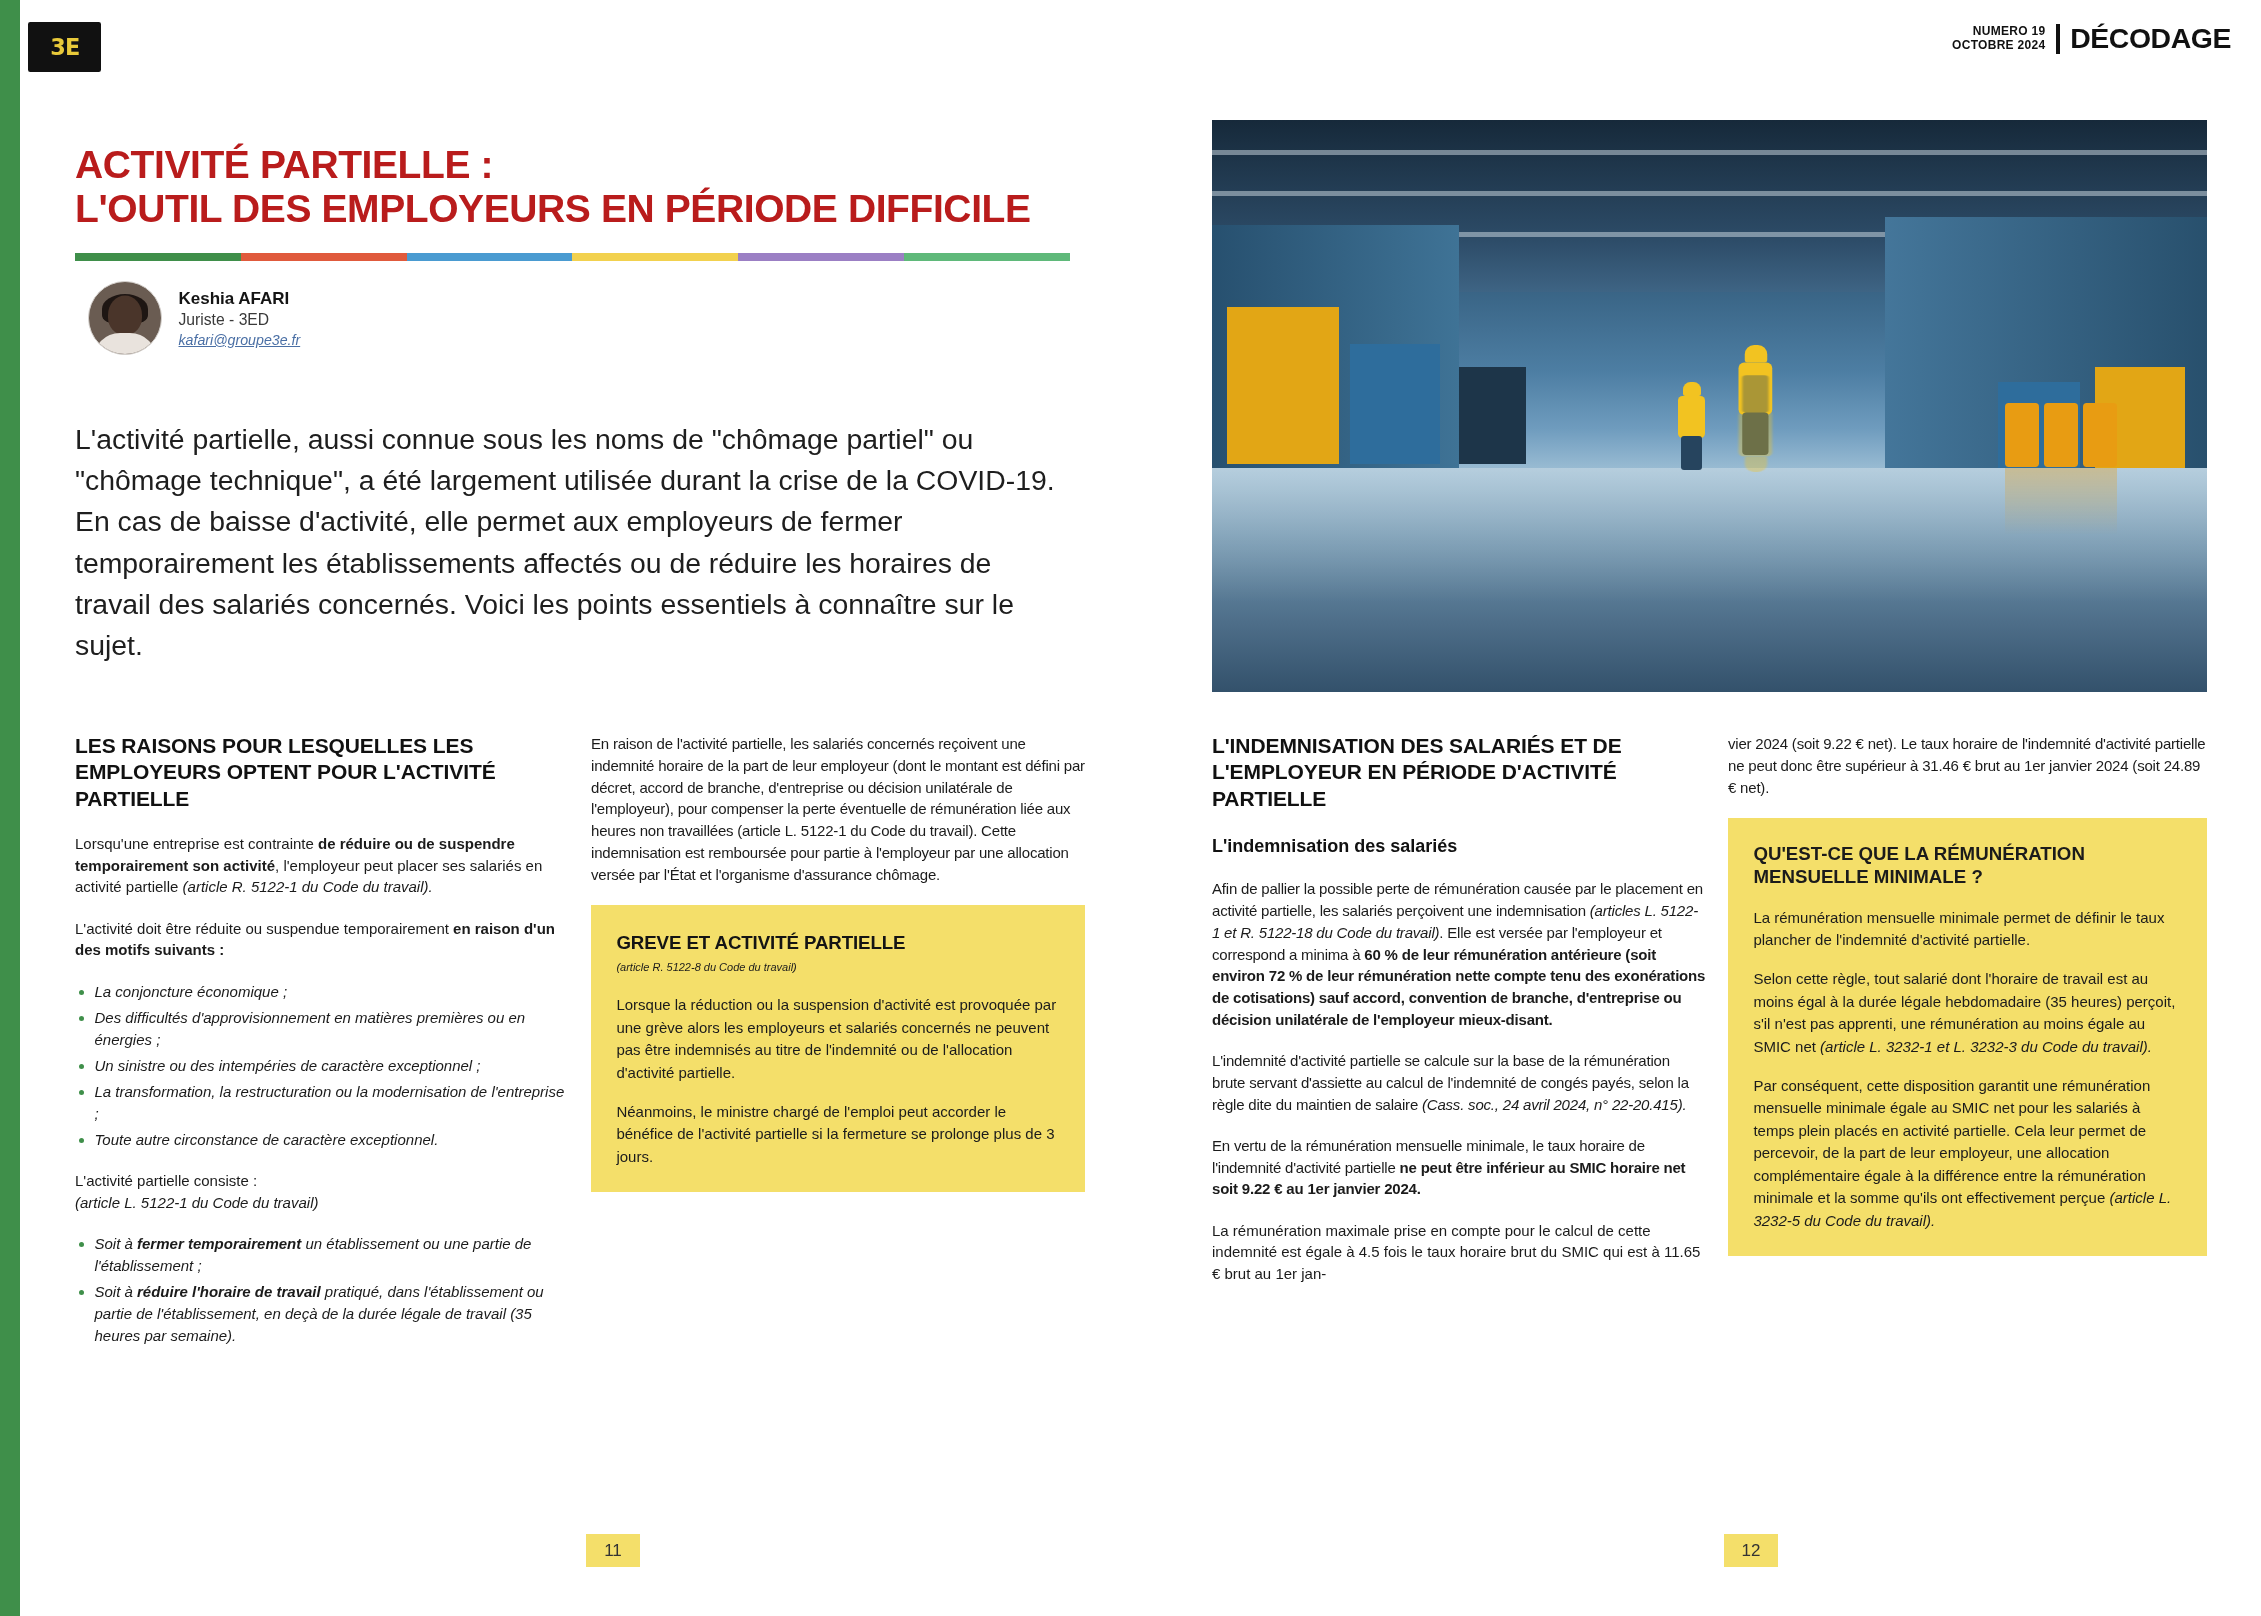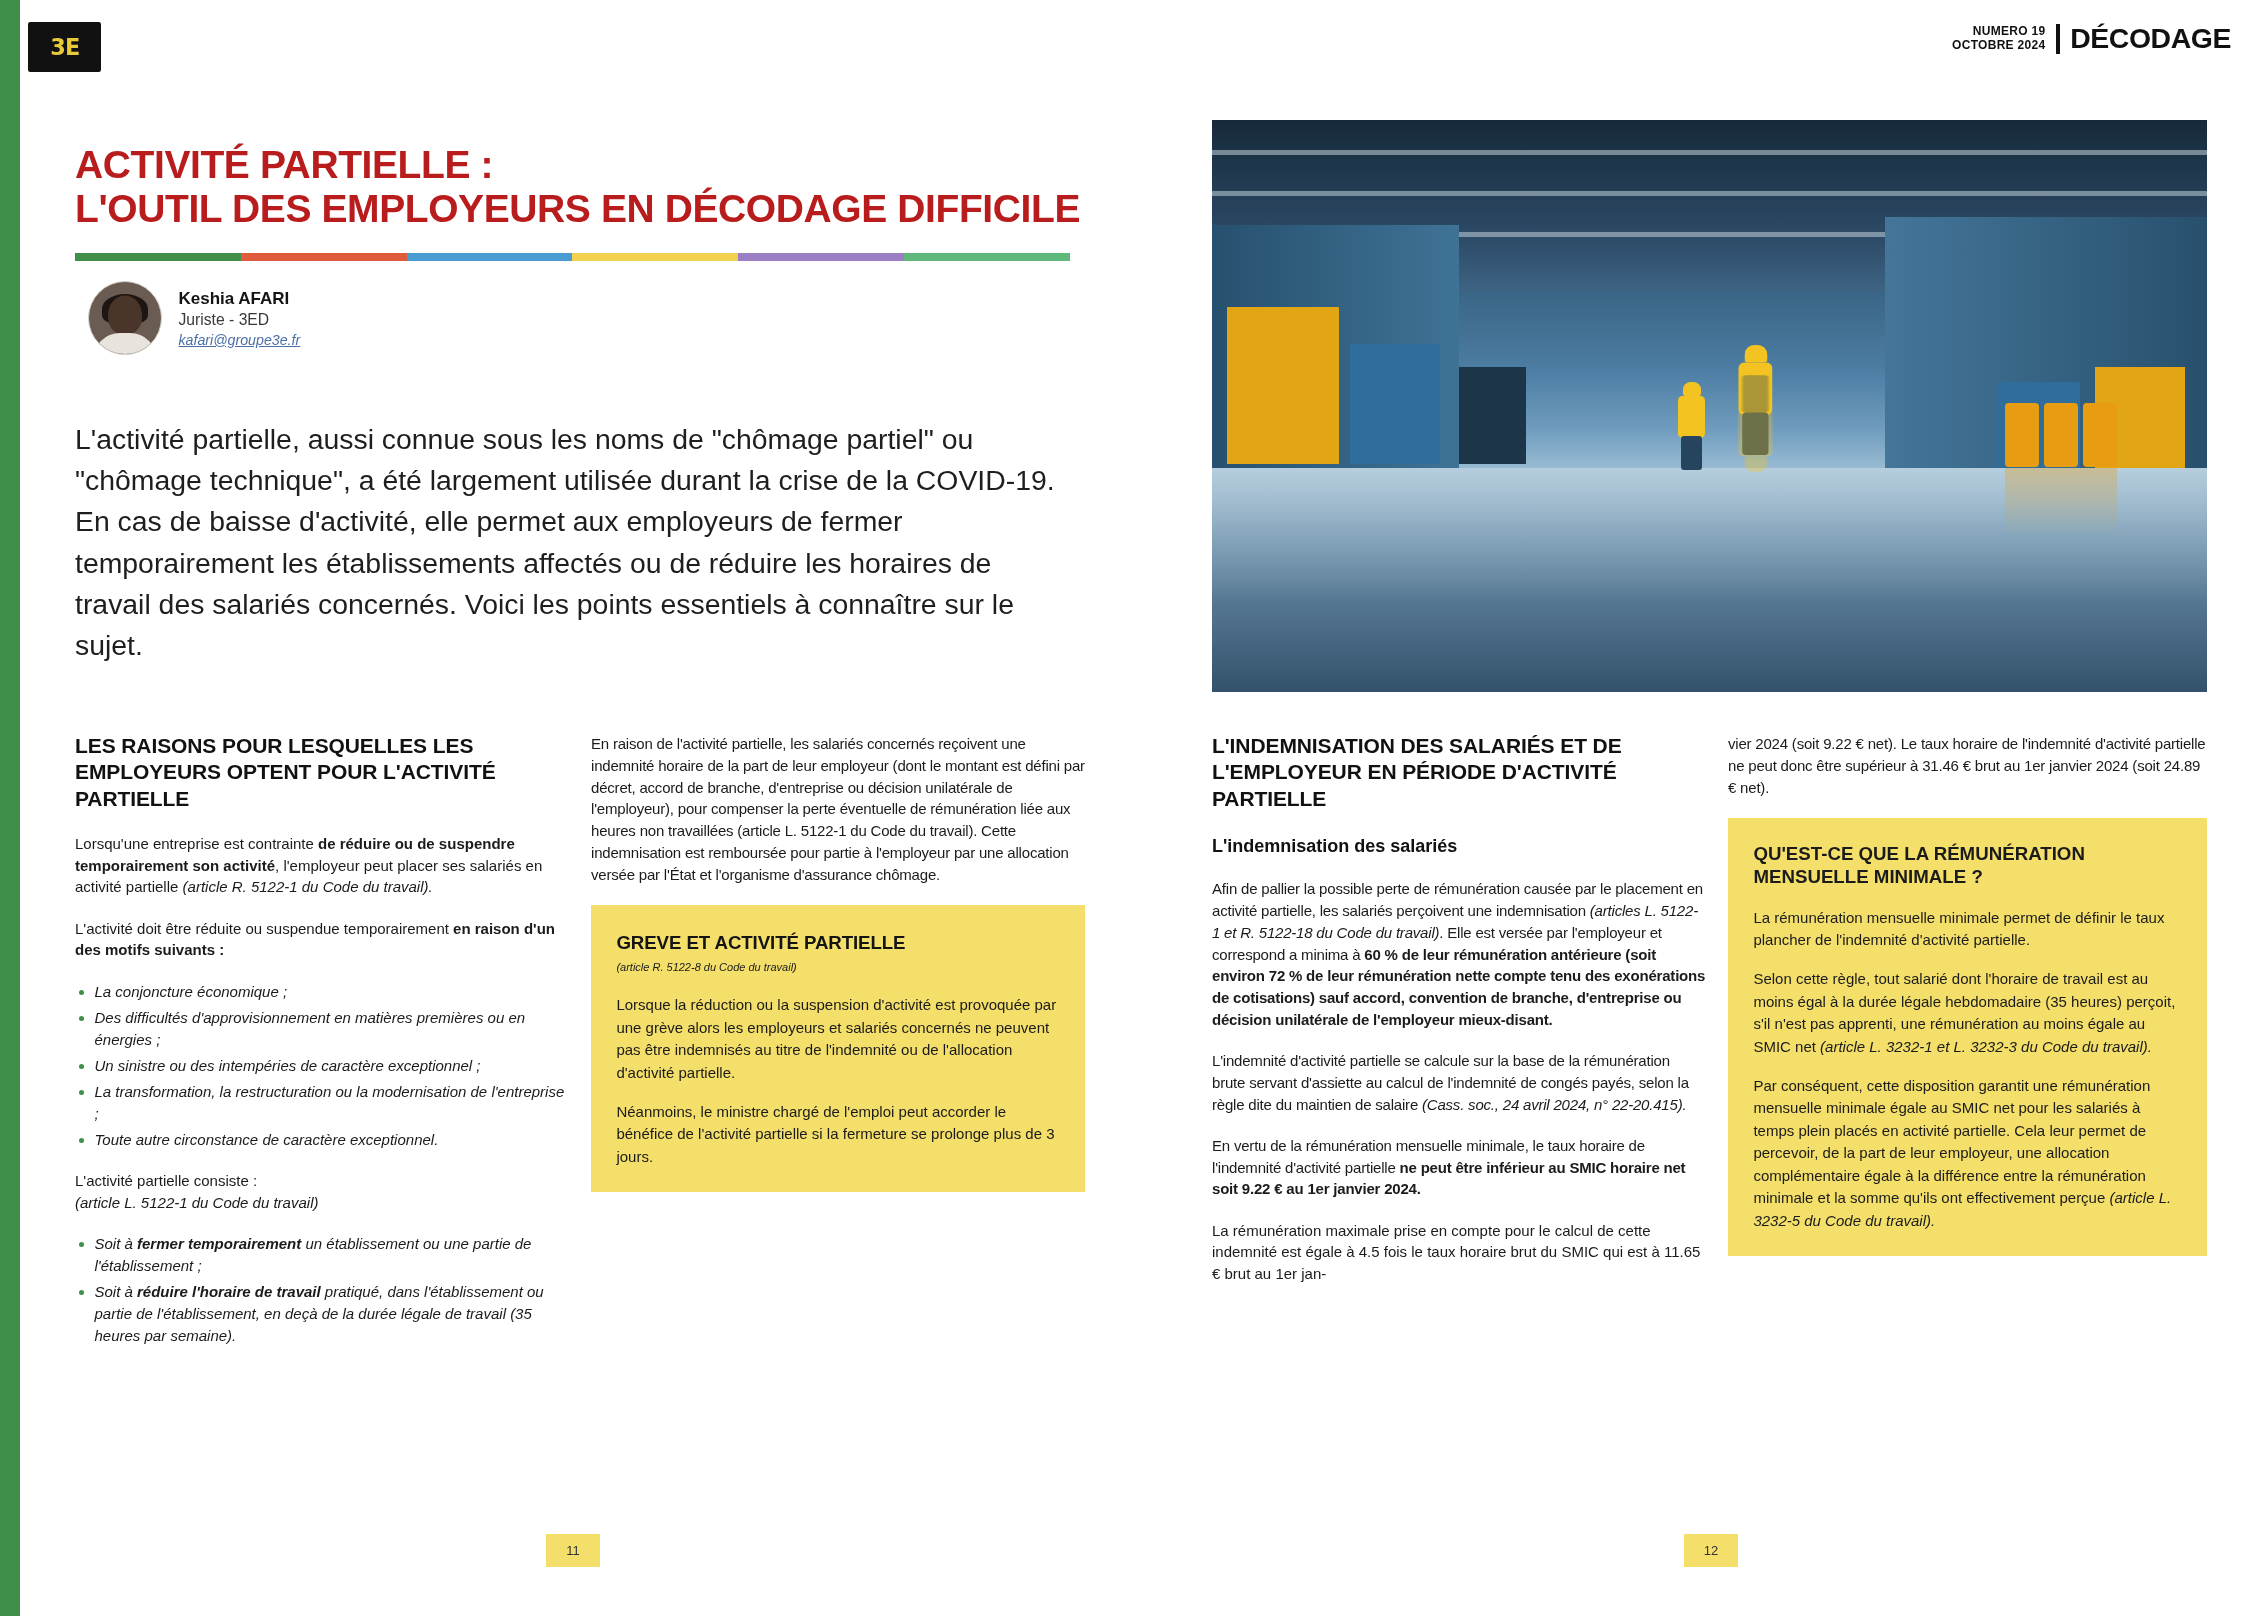--- a/index.html
+++ b/index.html
@@ -136,21 +136,21 @@
 
   .callout2 { background:#f4df6a; padding:24px 25.4px; }
   .callout2 h4 { margin:0 0 18px 0; font-size:18.7px; font-weight:bold; line-height:1.25; }
   .callout2 p { font-size:15px; line-height:1.5; margin:0 0 16.5px 0; }
   .callout2 p:last-child { margin-bottom:0; }
 
   
   .pageno {
     position:absolute; width:54px; height:33px; background:#f4df6a;
     display:flex; align-items:center; justify-content:center;
-    font-size:13px; color:#333;
+    font-size:17px; color:#333;margin-left:40px;
   }
   .pg-left { left:546px; top:1534px; }
   .pg-right { left:1684px; top:1534px; }
 
   i.em { font-style:italic; }
   b.bd { font-weight:bold; }
 </style>
 </head>
 <body>
 
@@ -164,21 +164,21 @@
   <div class="header-meta">
     <div class="l1">NUMERO 19</div>
     <div class="l2">OCTOBRE 2024</div>
   </div>
   <div class="header-bar"></div>
   <div class="header-decodage">DÉCODAGE</div>
 </div>
 
 <h1 class="title">
   <span>ACTIVITÉ PARTIELLE :</span>
-  <span class="l2">L'OUTIL DES EMPLOYEURS EN DÉCODAGE DIFFICILE</span>
+  <span class="l2">L'OUTIL DES EMPLOYEURS EN PÉRIODE DIFFICILE</span>
 </h1>
 
 <div class="rulebar">
   <i style="background:#3f8f4a"></i>
   <i style="background:#e05a3c"></i>
   <i style="background:#4a9bd1"></i>
   <i style="background:#f2d14e"></i>
   <i style="background:#9b7fc4"></i>
   <i style="background:#5fb97a"></i>
 </div>

